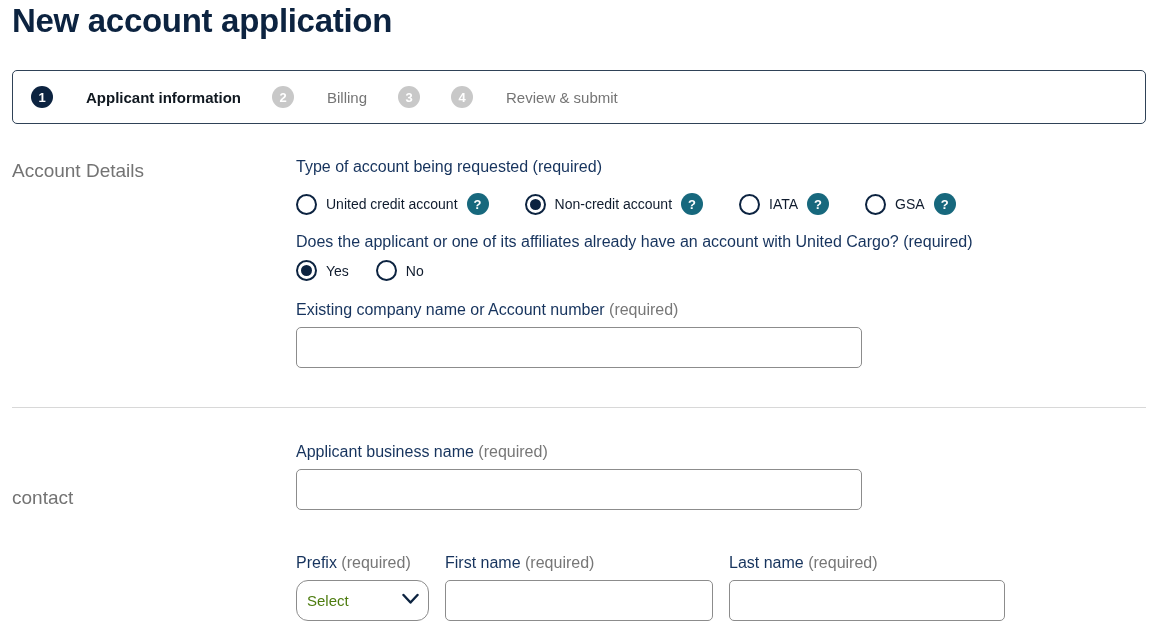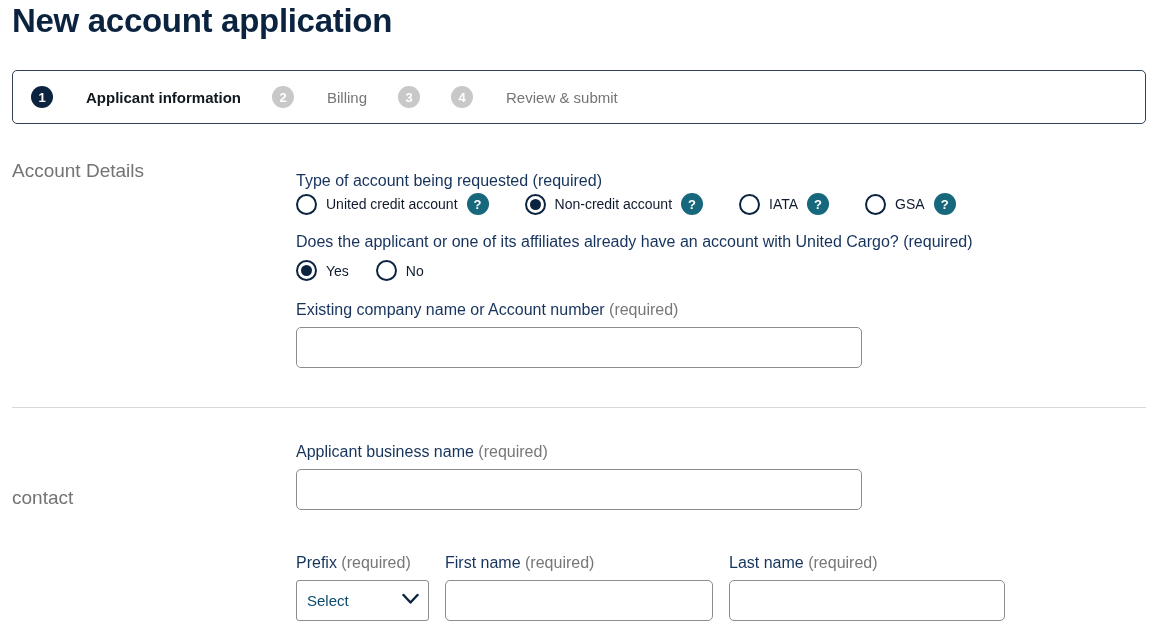--- a/index.html
+++ b/index.html
@@ -122,27 +122,27 @@
     font-family: "Liberation Sans", sans-serif;
     font-size: 15px;
     color: #16335d;
     padding: 0 10px;
     outline: none;
   }
   .select-wrap { position: absolute; width: 133px; height: 41px; }
   .select-wrap select {
     width: 100%; height: 100%;
     border: 1px solid #8c8c8c;
-    border-radius: 3px;
+    border-radius: 12px;
     background: #fff;
     appearance: none;
     -webkit-appearance: none;
     font-family: "Liberation Sans", sans-serif;
     font-size: 15px;
-    color: #0c4a6e;
+    color: #4d7c0f;
     padding: 0 30px 0 10px;
     outline: none;
     cursor: pointer;
   }
   .chevron {
     position: absolute;
     right: 10px; top: 13px;
     pointer-events: none;
   }
 </style>
@@ -164,21 +164,21 @@
     <span class="step-circle">3</span>
   </div>
   <div class="step">
     <span class="step-circle">4</span>
     <span class="step-label">Review &amp; submit</span>
   </div>
 </div>
 
 <div class="section-heading" style="top:155px;">Account Details</div>
 
-<div class="form-label" style="left:296px; top:172px;">Type of account being requested (required)</div>
+<div class="form-label" style="left:296px; top:158px;">Type of account being requested (required)</div>
 
 <div class="radio-row" style="left:296px; top:193px; gap:36px;">
   <label class="radio-option">
     <span class="radio"></span>
     <span class="radio-label">United credit account</span>
     <span class="help-icon">?</span>
   </label>
   <label class="radio-option selected">
     <span class="radio"></span>
     <span class="radio-label">Non-credit account</span>

